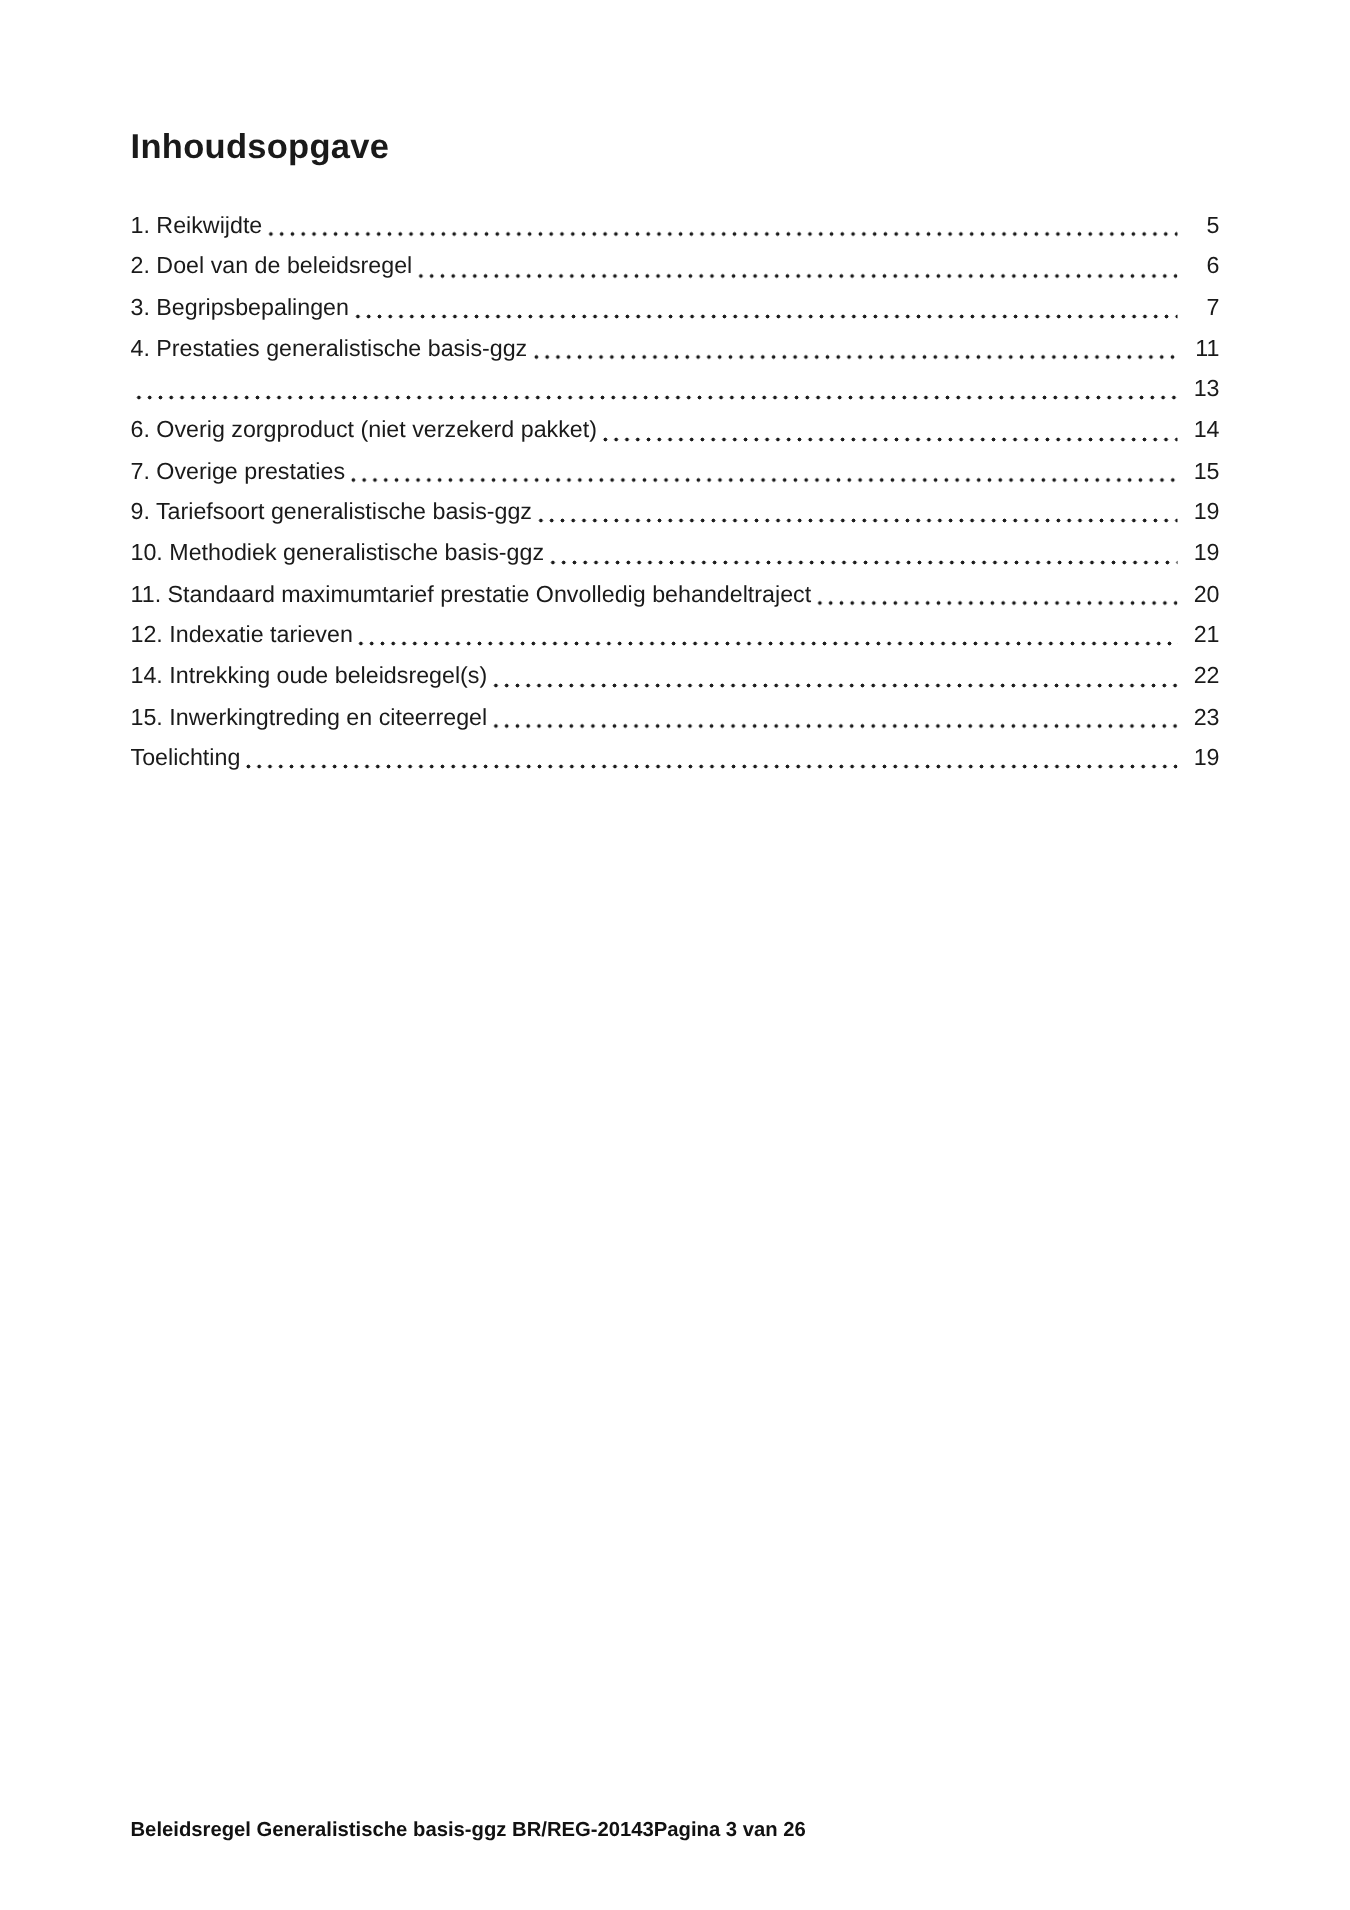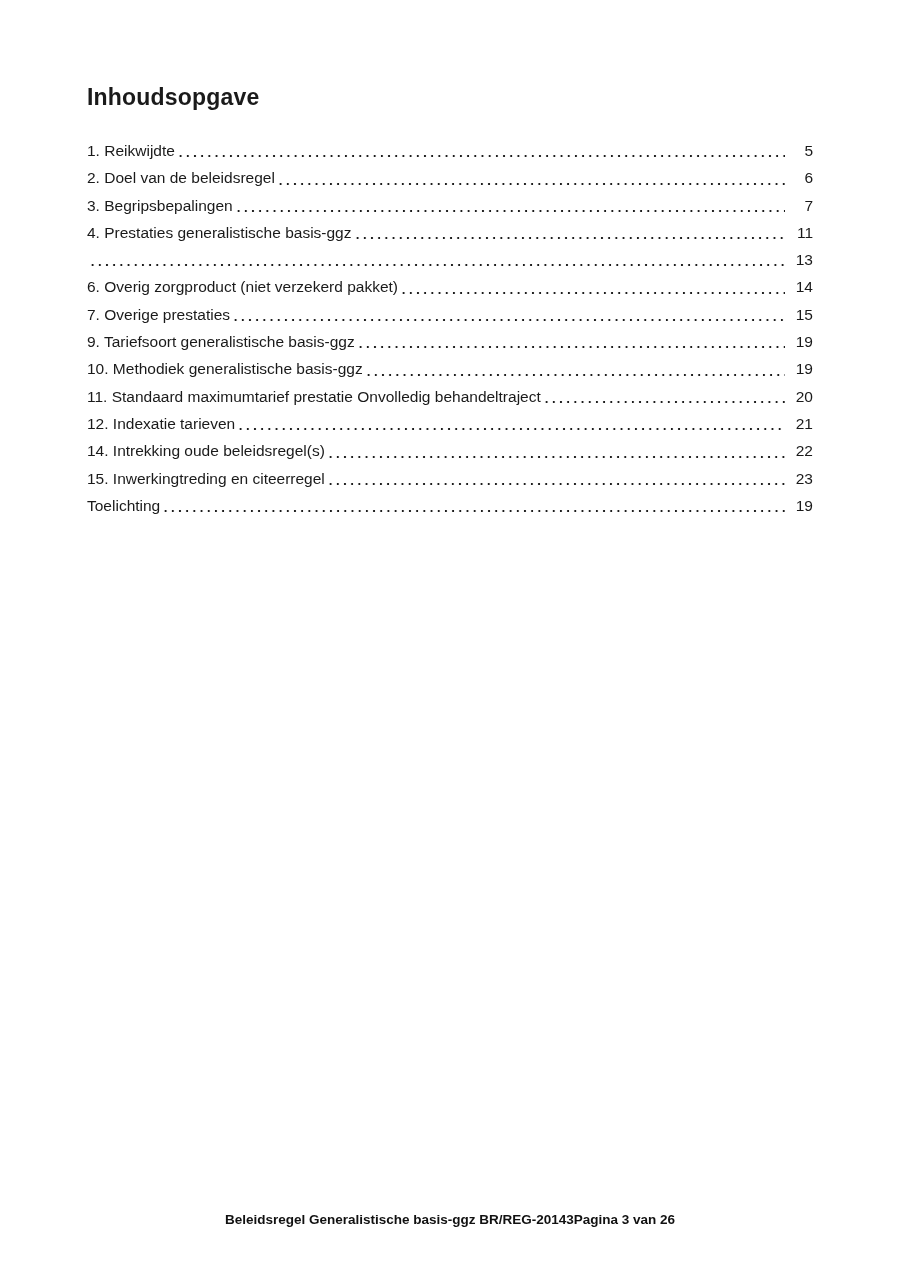--- a/index.html
+++ b/index.html
@@ -58,21 +58,21 @@
     flex: 0 0 auto;
     min-width: 22px;
     text-align: right;
   }
   .footer {
     position: absolute;
     left: 87px;
     right: 87px;
     top: 1212px;
     display: flex;
-    justify-content: center;
+    justify-content: flex-start;
     font-size: 13.5px;
     font-weight: bold;
     color: #111111;
   }
 </style>
 </head>
 <body>
 
 <div class="page">
 

